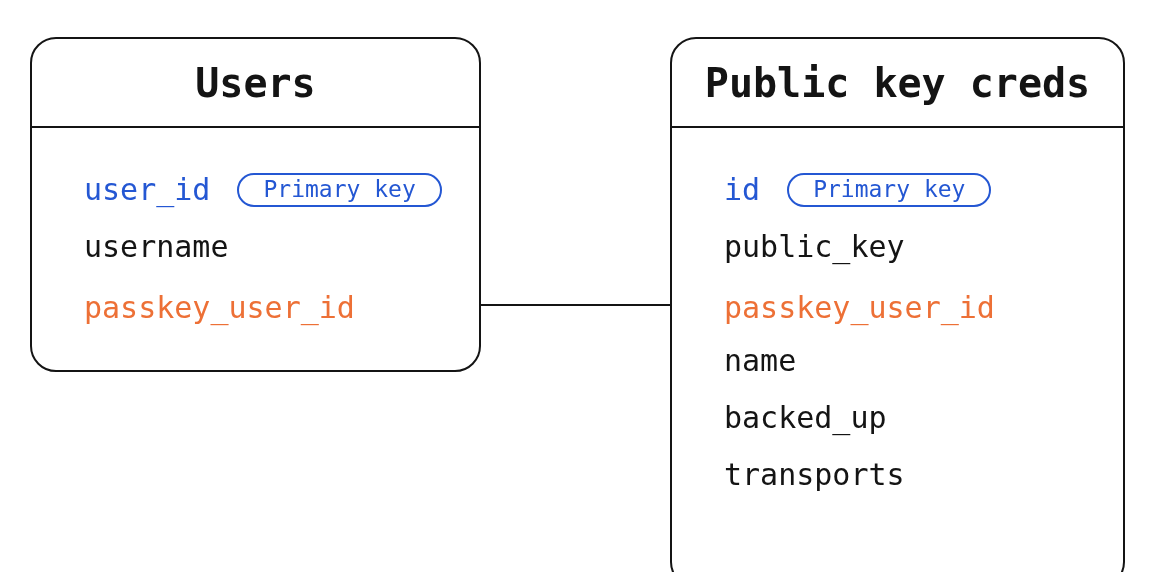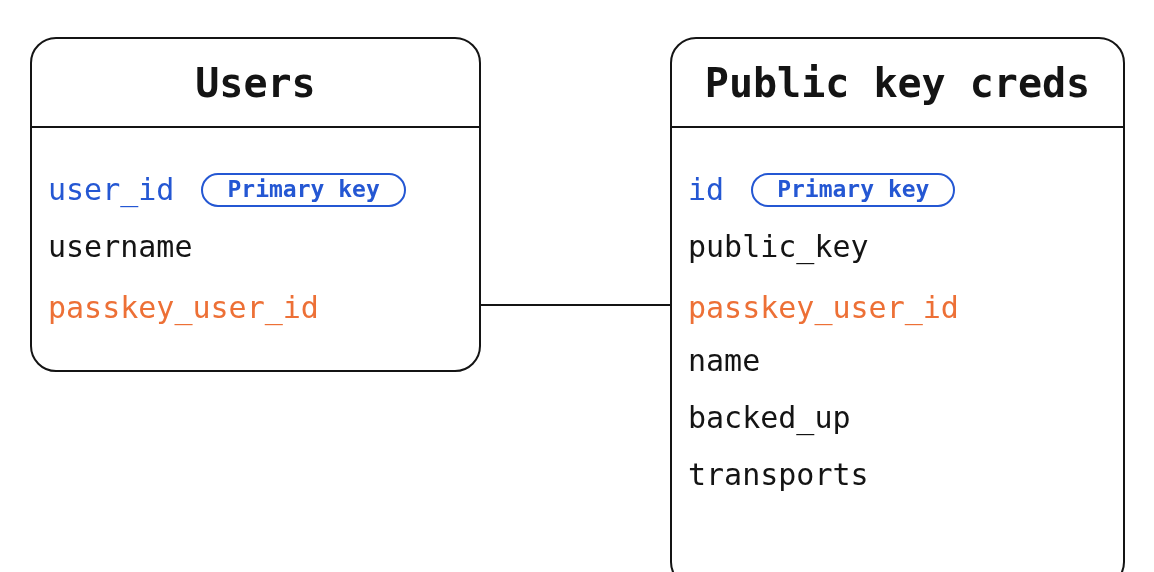--- a/index.html
+++ b/index.html
@@ -53,41 +53,41 @@
   }
   .tbl-rows{
     padding-top:33px;
     display:flex;
     flex-direction:column;
   }
   .field-row{
     height:57px;
     display:flex;
     align-items:center;
-    padding-left:16px;
+    padding-left:52px;
     white-space:nowrap;
   }
   .field-name{
     font-size:30px;
     color:var(--ink);
   }
   .field-name.c-blue{color:var(--blue);}
   .field-name.c-orange{color:var(--orange);margin-top:8px;}
   .pk-badge{
     margin-left:27px;
     display:inline-flex;
     align-items:center;
     justify-content:center;
     height:34px;
     padding:0 24px 2px 24px;
     border:2px solid var(--blue);
     border-radius:999px;
     color:var(--blue);
     font-size:23px;
-    font-weight:bold;
+    font-weight:normal;
     white-space:nowrap;
   }
   .relationship-line{
     position:absolute;
     left:479px;
     top:304px;
     width:193px;
     height:2px;
     background:var(--ink);
   }

